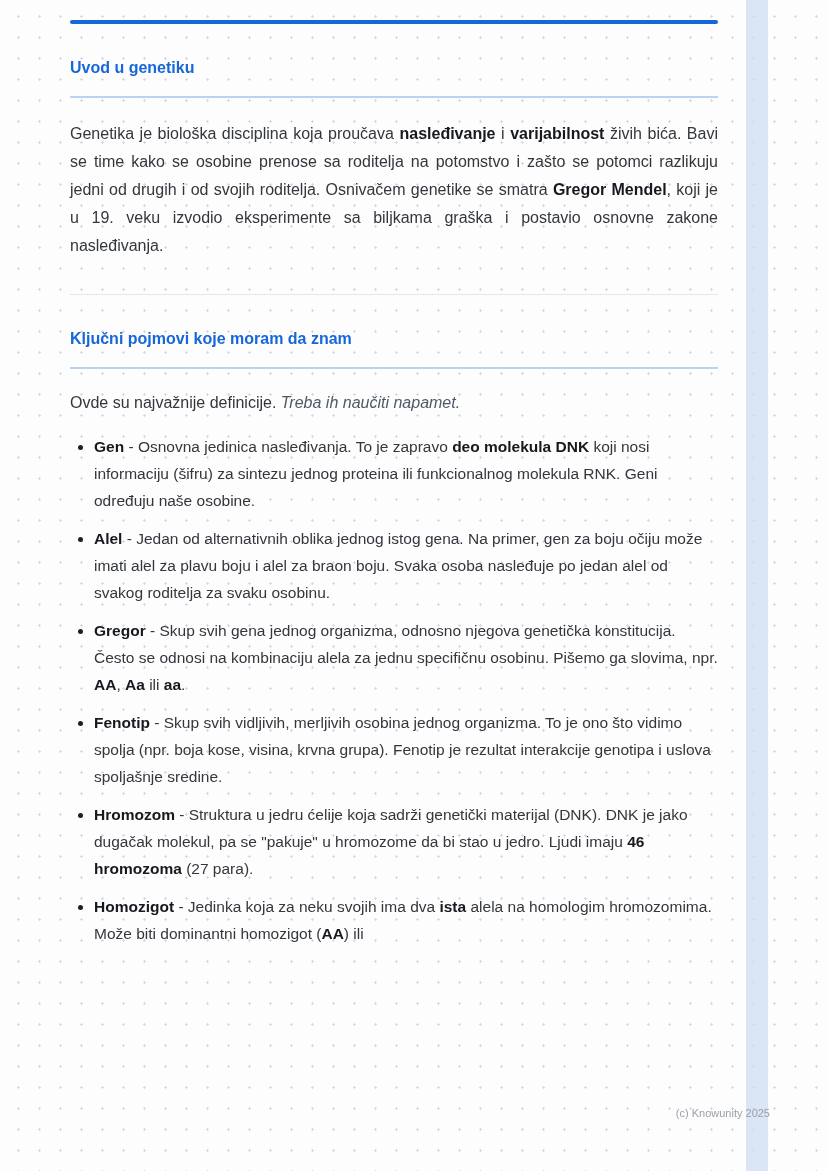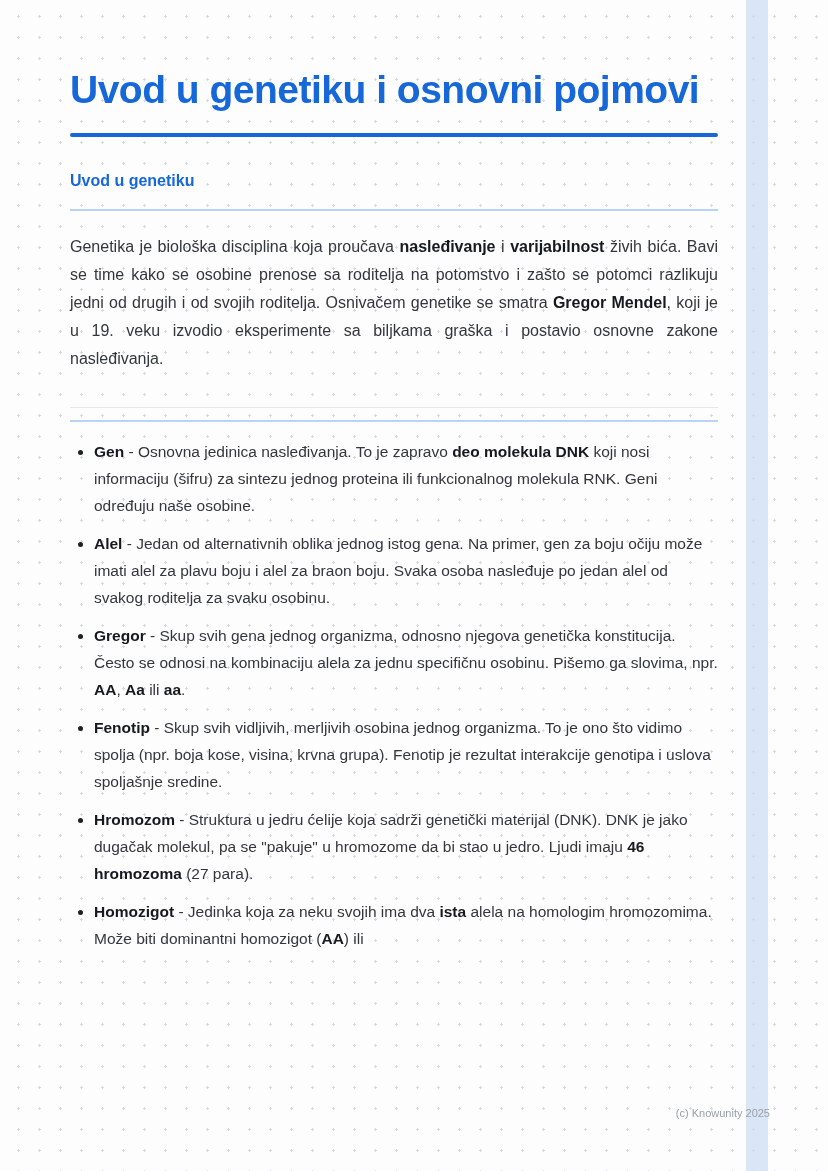--- a/index.html
+++ b/index.html
@@ -85,35 +85,36 @@
     color: #9aa0a8;
   }
 </style>
 </head>
 <body>
 
 <div class="side-strip"></div>
 
 <div class="content">
 
-  <h1>Uvod u genetiku i osnovni pojmovi</h1>
   <div class="title-rule"></div>
 
   <section>
     <h2>Uvod u genetiku</h2>
     <div class="h2-rule"></div>
     <div id="sec0-paras">
         <p class="justified"><span>Genetika je biološka disciplina koja proučava </span><span class="b">nasleđivanje</span><span> i </span><span class="b">varijabilnost</span><span> živih bića. Bavi se time kako se osobine prenose sa roditelja na potomstvo i zašto se potomci razlikuju jedni od drugih i od svojih roditelja. Osnivačem genetike se smatra </span><span class="b">Gregor Mendel</span><span>, koji je u 19. veku izvodio eksperimente sa biljkama graška i postavio osnovne zakone nasleđivanja.</span></p>
       </div>
   </section>
 
   <div class="divider"></div>
 
   <section>
+    <h2>Ključni pojmovi koje moram da znam</h2>
     <div class="h2-rule"></div>
+    <p class="intro" id="sec1-intro"><span>Ovde su najvažnije definicije. </span><span class="it">Treba ih naučiti napamet.</span></p>
     <ul id="sec1-bullets">
         <li><span class="b">Gen</span><span> - Osnovna jedinica nasleđivanja. To je zapravo </span><span class="b">deo molekula DNK</span><span> koji nosi informaciju (šifru) za sintezu jednog proteina ili funkcionalnog molekula RNK. Geni određuju naše osobine.</span></li>
         <li><span class="b">Alel</span><span> - Jedan od alternativnih oblika jednog istog gena. Na primer, gen za boju očiju može imati alel za plavu boju i alel za braon boju. Svaka osoba nasleđuje po jedan alel od svakog roditelja za svaku osobinu.</span></li>
         <li><span class="b">Gregor</span><span> - Skup svih gena jednog organizma, odnosno njegova genetička konstitucija. Često se odnosi na kombinaciju alela za jednu specifičnu osobinu. Pišemo ga slovima, npr. </span><span class="b">AA</span><span>, </span><span class="b">Aa</span><span> ili </span><span class="b">aa</span><span>.</span></li>
         <li><span class="b">Fenotip</span><span> - Skup svih vidljivih, merljivih osobina jednog organizma. To je ono što vidimo spolja (npr. boja kose, visina, krvna grupa). Fenotip je rezultat interakcije genotipa i uslova spoljašnje sredine.</span></li>
         <li><span class="b">Hromozom</span><span> - Struktura u jedru ćelije koja sadrži genetički materijal (DNK). DNK je jako dugačak molekul, pa se "pakuje" u hromozome da bi stao u jedro. Ljudi imaju </span><span class="b">46 hromozoma</span><span> (27 para).</span></li>
         <li><span class="b">Homozigot</span><span> - Jedinka koja za neku svojih ima dva </span><span class="b">ista</span><span> alela na homologim hromozomima. Može biti dominantni homozigot (</span><span class="b">AA</span><span>) ili</span></li>
       </ul>
   </section>
 

